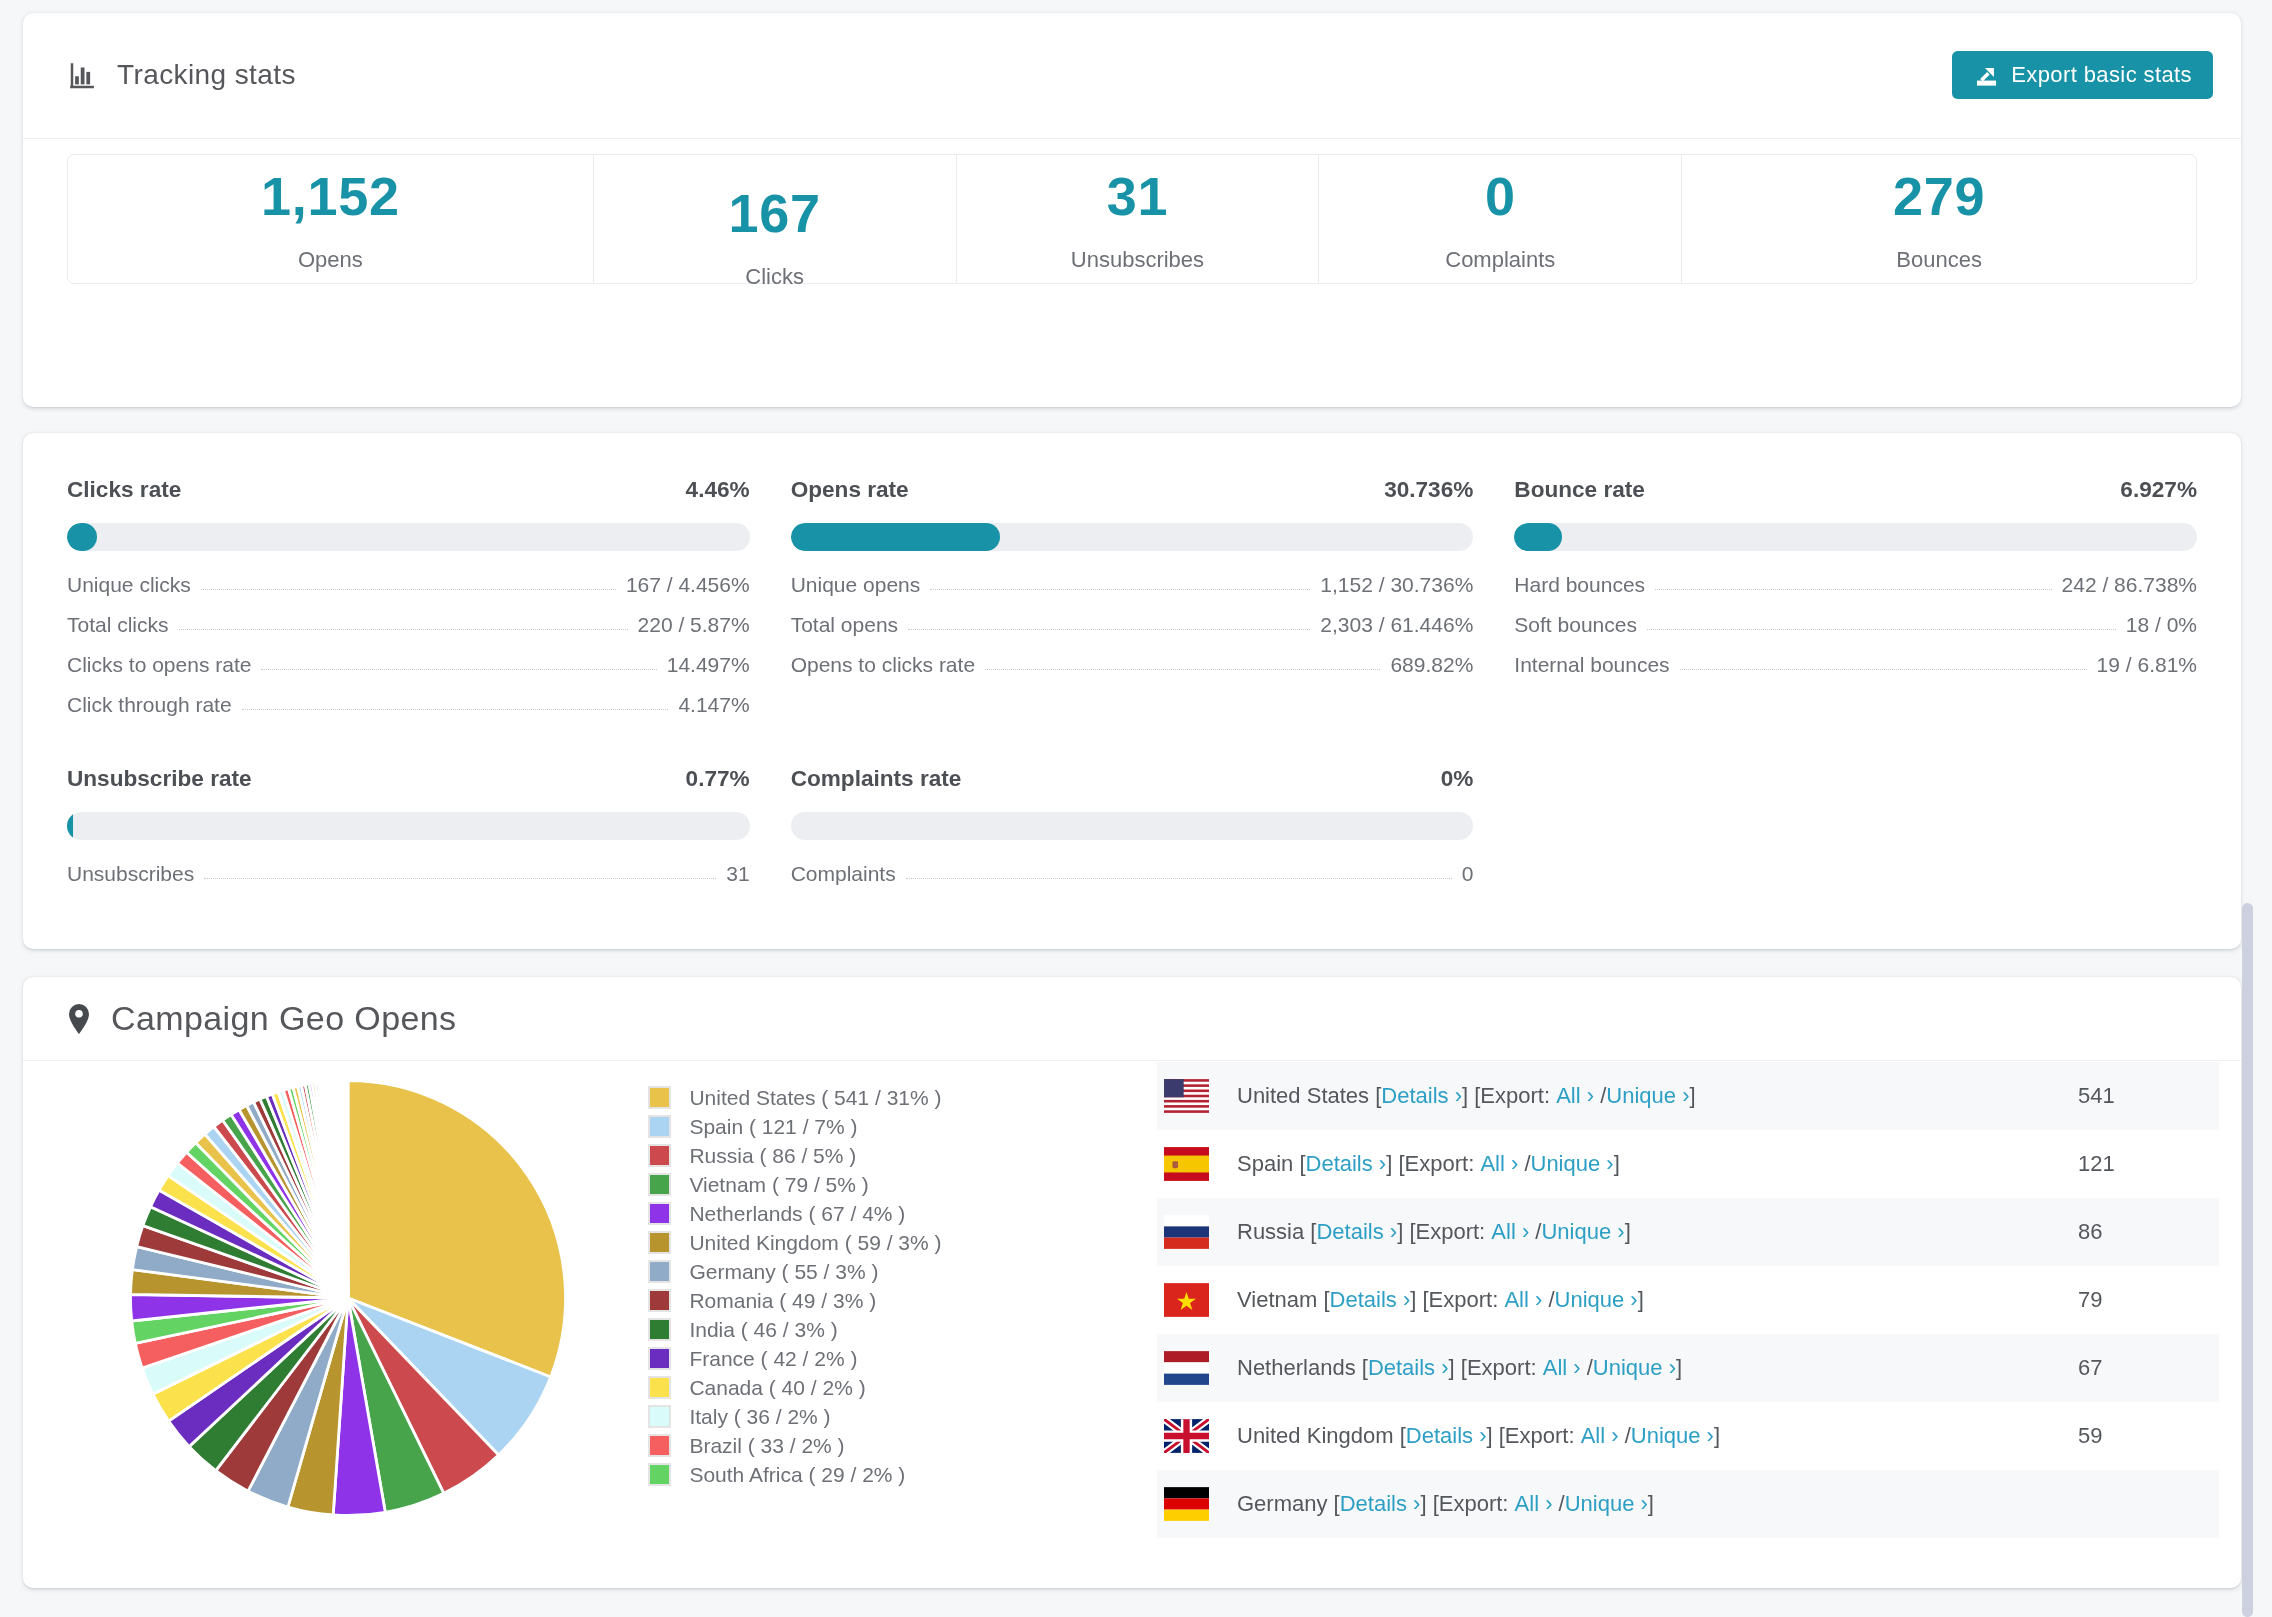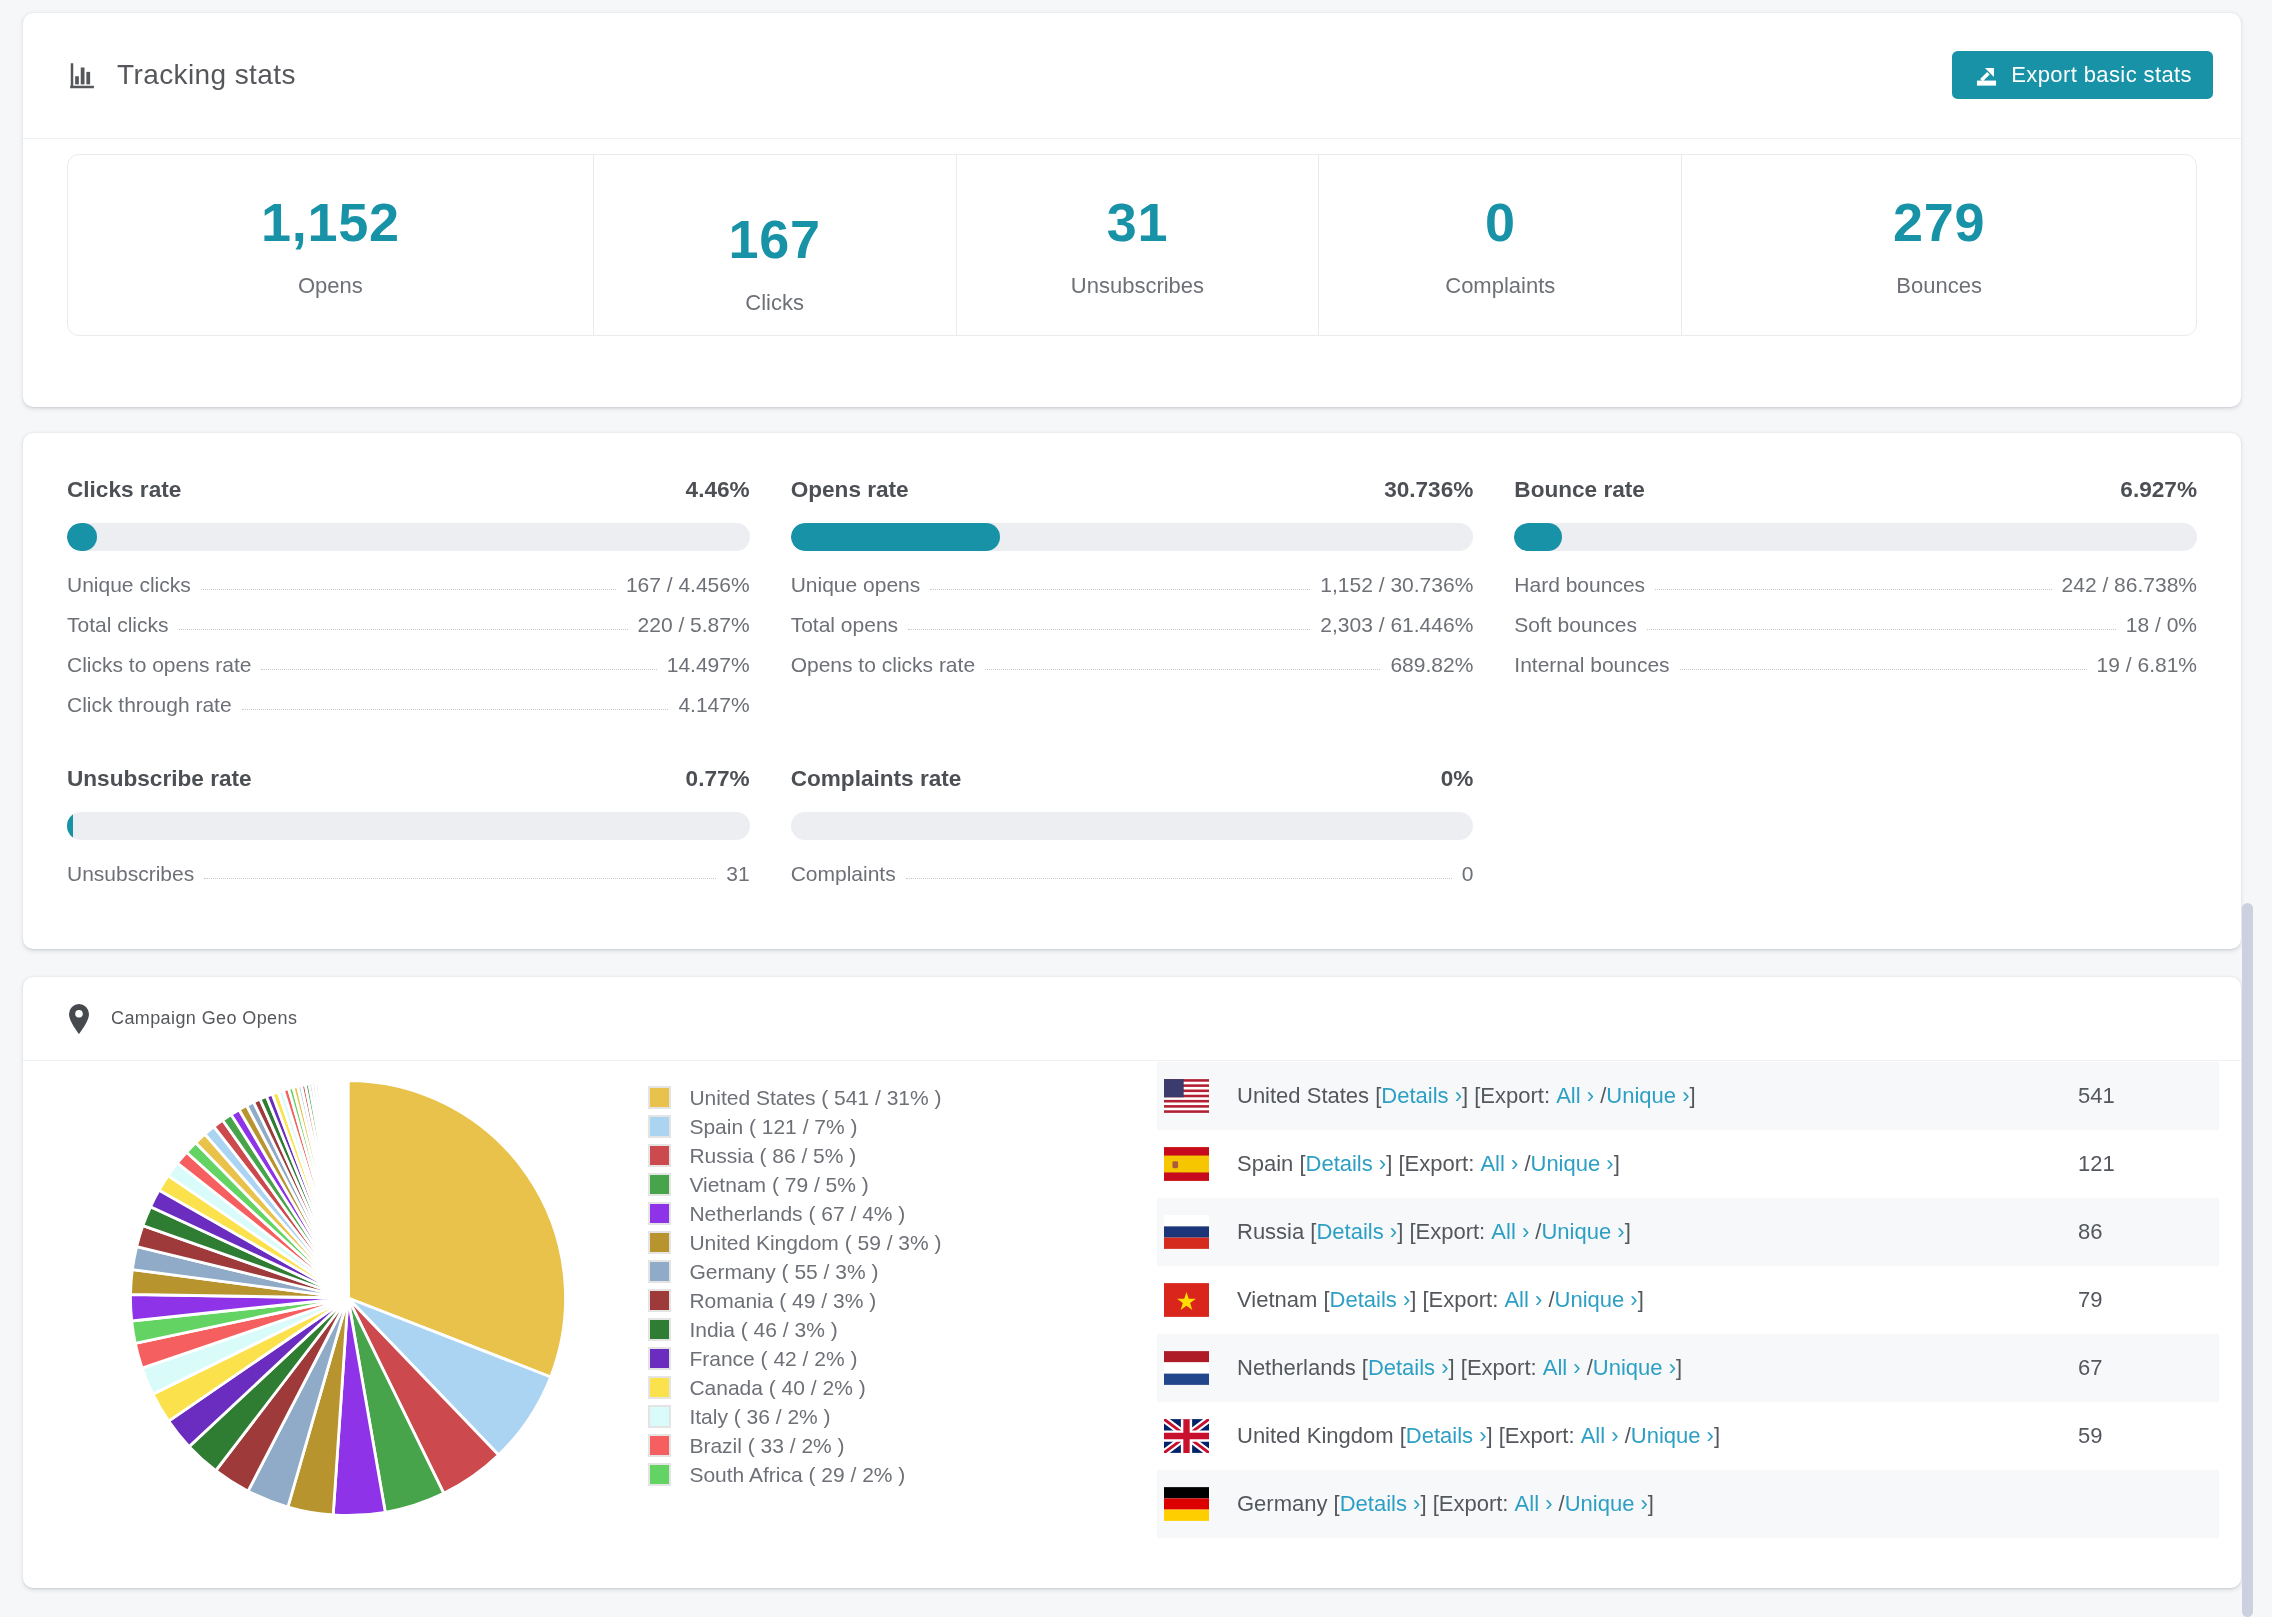--- a/index.html
+++ b/index.html
@@ -19,41 +19,41 @@
   #card-tracking .card-header{height:125px;}
   .card-title{font-size:28px;font-weight:400;color:#55575b;margin:0 0 0 20px;letter-spacing:0.4px;}
   .hdr-icon{display:inline-flex;flex:none;}
   .export-btn{
     position:absolute;right:28px;top:50%;transform:translateY(-50%);
     height:48px;padding:0 21px;border:none;border-radius:5.6px;cursor:pointer;
     display:flex;align-items:center;gap:11.3px;
     color:#fff;font-size:22px;font-family:inherit;letter-spacing:0.4px;
   }
   #stats-box{
-    position:absolute;left:44px;right:44px;top:141px;height:182px;
-    border:1.4px solid #e9ebef;border-radius:12px;display:flex;box-sizing:border-box;
+    position:absolute;left:44px;right:44px;top:141px;height:130px;
+    border:1.4px solid #e9ebef;border-radius:7px;display:flex;box-sizing:border-box;
   }
   .stat-cell{flex:1;display:flex;flex-direction:column;align-items:center;justify-content:center;gap:10px;border-left:1.4px solid #e9ebef;}
   .stat-cell:first-child{border-left:none;flex:1.45;}
   .stat-cell:last-child{flex:1.42;}
   .stat-value{font-size:54px;font-weight:700;letter-spacing:0.7px;}
   .stat-label{font-size:22px;color:#6d7076;margin-top:10px;}
   
   #card-rates{left:23px;top:433px;width:2218px;height:516px;box-sizing:border-box;padding:44px;}
   #rates-grid{display:grid;grid-template-columns:repeat(3,1fr);column-gap:41px;row-gap:41px;}
   .rate-head{display:flex;justify-content:space-between;align-items:baseline;font-size:22.6px;font-weight:700;color:#4c4f54;}
   .rate-bar{margin-top:20px;height:28px;border-radius:14px;background:#eceef2;position:relative;overflow:hidden;}
   .rate-fill{position:absolute;left:0;top:0;bottom:0;border-radius:14px;}
   .rate-rows{margin-top:14px;}
   .rate-row{display:flex;align-items:flex-end;height:40px;box-sizing:border-box;padding-bottom:8.5px;font-size:21px;color:#6d7076;}
   .leader{flex:1;border-bottom:1.4px dotted #c6c8cd;margin:0 10px 6.4px;}
   
   #card-geo{left:23px;top:977px;width:2218px;height:611px;overflow:hidden;}
   #card-geo .card-header{height:83px;}
-  #card-geo .card-title{font-size:18px;}
+  #card-geo .card-title{font-size:34px;}
   #pie-wrap{position:absolute;left:99px;top:95px;width:452px;height:452px;}
   #legend{position:absolute;left:625px;top:106px;}
   .legend-item{display:flex;align-items:center;gap:18.4px;height:29px;font-size:21px;color:#6d7076;}
   .legend-swatch{width:23px;height:23px;box-sizing:border-box;border:2.1px solid #e4e4e4;flex:none;}
   #geo-table{position:absolute;left:1134px;top:85px;right:22px;}
   .geo-thead{display:flex;align-items:center;height:83px;font-size:22px;color:#54575c;}
   .geo-row{display:flex;align-items:center;height:68px;font-size:22px;color:#54575c;}
   #geo-rows .geo-row:nth-child(odd){background:#f7f8f9;}
   .col-country{flex:1;display:flex;align-items:center;}
   .geo-thead .col-country{padding-left:80px;}

